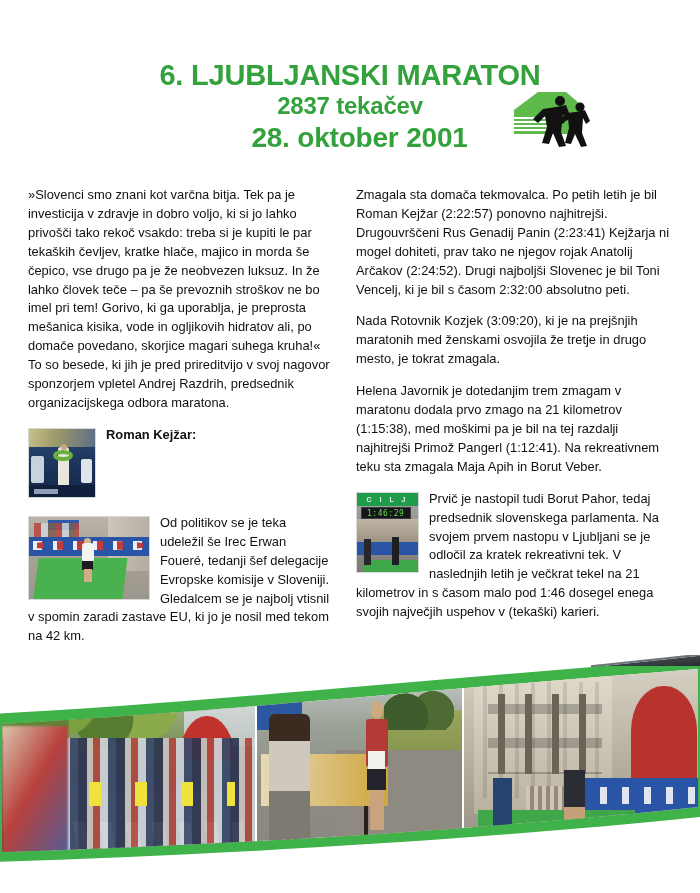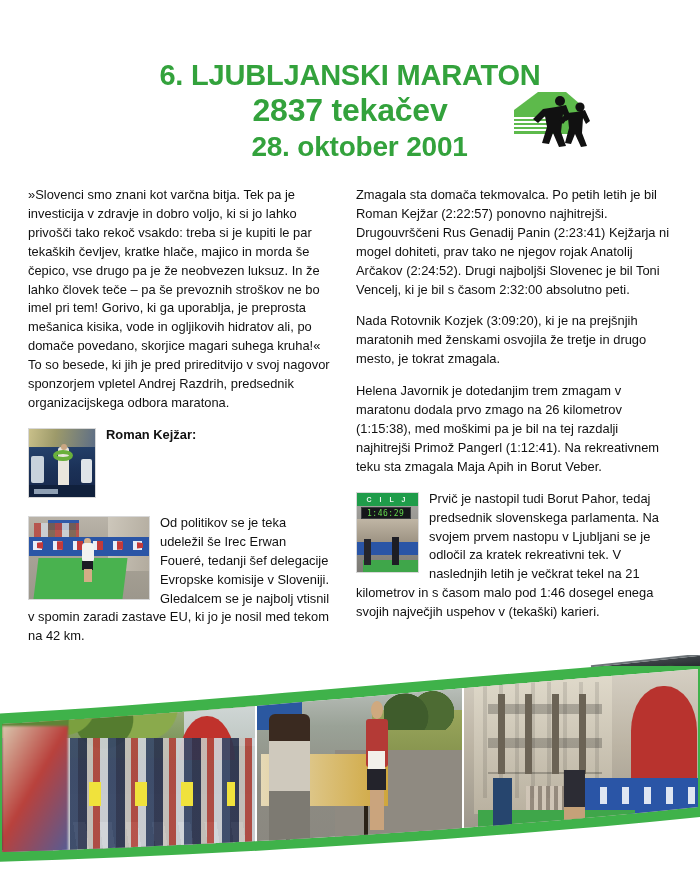--- a/index.html
+++ b/index.html
@@ -23,21 +23,21 @@
     width: 700px;
     text-align: center;
   }
   .title-line {
     color: #33a23c;
     font-weight: bold;
     letter-spacing: -0.2px;
     line-height: 1.18;
   }
   .title-1 { font-size: 29px; margin-top: 28px; }
-  .title-2 { font-size: 32px; }
+  .title-2 { font-size: 24px; }
   .title-3 { font-size: 28px; padding-left: 19px; }
 
   .logo {
     position: absolute;
     left: 508px; top: 88px;
     width: 92px; height: 62px;
   }
 
   
   .col {
@@ -481,21 +481,21 @@
     </div>
 
   </div>
 
   <div class="col col-right">
 
     <p><span>Zmagala sta domača tekmovalca. Po petih letih je bil </span><b>Roman Kejžar</b><span> (2:22:57) ponovno najhitrejši. Drugouvrščeni Rus </span><b>Genadij Panin</b><span> (2:23:41) Kejžarja ni mogel dohiteti, prav tako ne njegov rojak </span><b>Anatolij Arčakov</b><span> (2:24:52). Drugi najboljši Slovenec je bil </span><b>Toni Vencelj</b><span>, ki je bil s časom 2:32:00 absolutno peti.</span></p>
 
     <p><b>Nada Rotovnik Kozjek</b><span> (3:09:20), ki je na prejšnjih maratonih med ženskami osvojila že tretje in drugo mesto, je tokrat zmagala.</span></p>
 
-    <p><b>Helena Javornik</b><span> je dotedanjim trem zmagam v maratonu dodala prvo zmago na 26 kilometrov (1:15:38), med moškimi pa je bil na tej razdalji najhitrejši </span><b>Primož Pangerl</b><span> (1:12:41). Na rekreativnem teku sta zmagala </span><b>Maja Apih</b><span> in </span><b>Borut Veber</b><span>.</span></p>
+    <p><b>Helena Javornik</b><span> je dotedanjim trem zmagam v maratonu dodala prvo zmago na 21 kilometrov (1:15:38), med moškimi pa je bil na tej razdalji najhitrejši </span><b>Primož Pangerl</b><span> (1:12:41). Na rekreativnem teku sta zmagala </span><b>Maja Apih</b><span> in </span><b>Borut Veber</b><span>.</span></p>
 
     <div class="figblock">
       <div class="thumb t-pahor ph-pahor">
         <div class="cilj">C I L J</div>
         <div class="clockbar">1:46:29</div>
         <div class="facade"></div>
         <div class="barrier2"></div>
         <div class="green2"></div>
         <div class="p1"></div>
         <div class="p2"></div>

